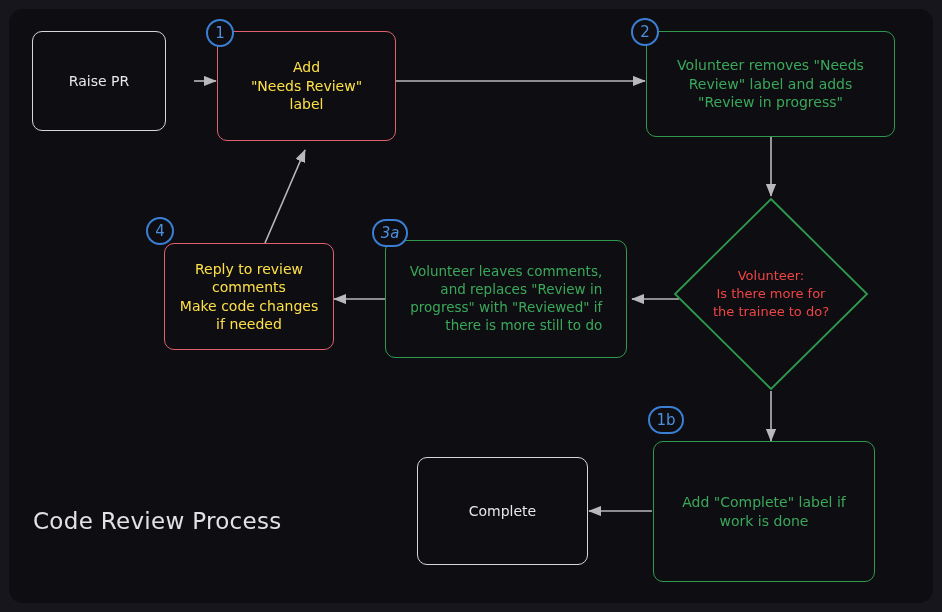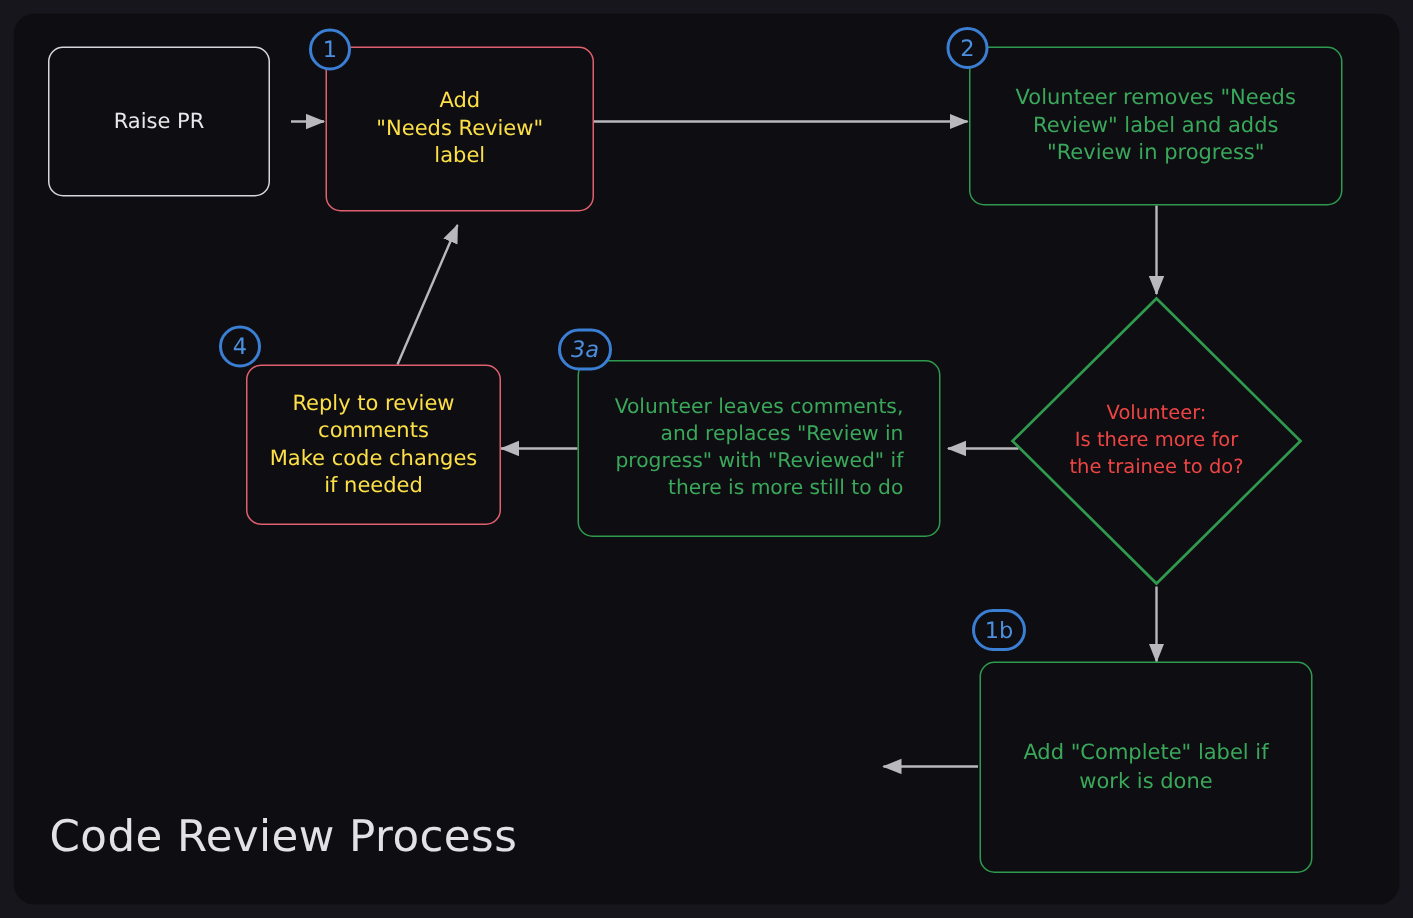--- a/index.html
+++ b/index.html
@@ -99,23 +99,23 @@
     justify-content: center;
     font-size: 15px;
     font-weight: 500;
   }
   .badge.wide {
     border-radius: 16px;
   }
   #title {
     position: absolute;
     left: 33px;
-    top: 540px;
+    top: 508px;
     color: #e2e2e5;
-    font-size: 29px;
+    font-size: 23px;
     letter-spacing: 0.3px;
   }
 </style>
 </head>
 <body>
 
 <div id="canvas">
   <div id="frame"></div>
 
   <svg class="edges" viewBox="0 0 942 612">
@@ -135,21 +135,21 @@
 
     <path d="M385,299 L334,299" stroke="#b9b9bd" stroke-width="1.6" fill="none" marker-end="url(#arrow)"></path>
 
     <path d="M265,243 L305,150" stroke="#b9b9bd" stroke-width="1.6" fill="none" marker-end="url(#arrow)"></path>
 
     <path d="M771,391 L771,441" stroke="#b9b9bd" stroke-width="1.6" fill="none" marker-end="url(#arrow)"></path>
 
     <path d="M652,511 L589,511" stroke="#b9b9bd" stroke-width="1.6" fill="none" marker-end="url(#arrow)"></path>
   </svg>
 
-  <div class="node rect n-white" style="left:32px; top:31px; width:148px; height:100px; font-size:14px;">Raise PR</div>
+  <div class="node rect n-white" style="left:32px; top:31px; width:134px; height:100px; font-size:14px;">Raise PR</div>
 
   <div class="node rect n-red" style="left:217px; top:31px; width:179px; height:110px; font-size:14px;">Add
 "Needs Review"
 label</div>
   <div class="badge" style="left:206px; top:19px; width:28px; height:28px;">1</div>
 
   <div class="node rect n-green" style="left:646px; top:31px; width:249px; height:106px; font-size:14px;">Volunteer removes "Needs
 Review" label and adds
 "Review in progress"</div>
   <div class="badge" style="left:631px; top:18px; width:28px; height:28px;">2</div>
@@ -172,15 +172,16 @@
   <div class="node rect n-red" style="left:164px; top:243px; width:170px; height:107px; font-size:14px;">Reply to review
 comments
 Make code changes
 if needed</div>
   <div class="badge" style="left:146px; top:217px; width:28px; height:28px;">4</div>
 
   <div class="node rect n-green" style="left:653px; top:441px; width:222px; height:141px; font-size:14px;">Add "Complete" label if
 work is done</div>
   <div class="badge wide" style="left:648px; top:406px; width:36px; height:28px;">1b</div>
 
+  <div class="node rect n-white" style="left:417px; top:457px; width:171px; height:108px; font-size:14px;">Complete</div>
 
   <div id="title">Code Review Process</div>
 </div>
 
 </body></html>

